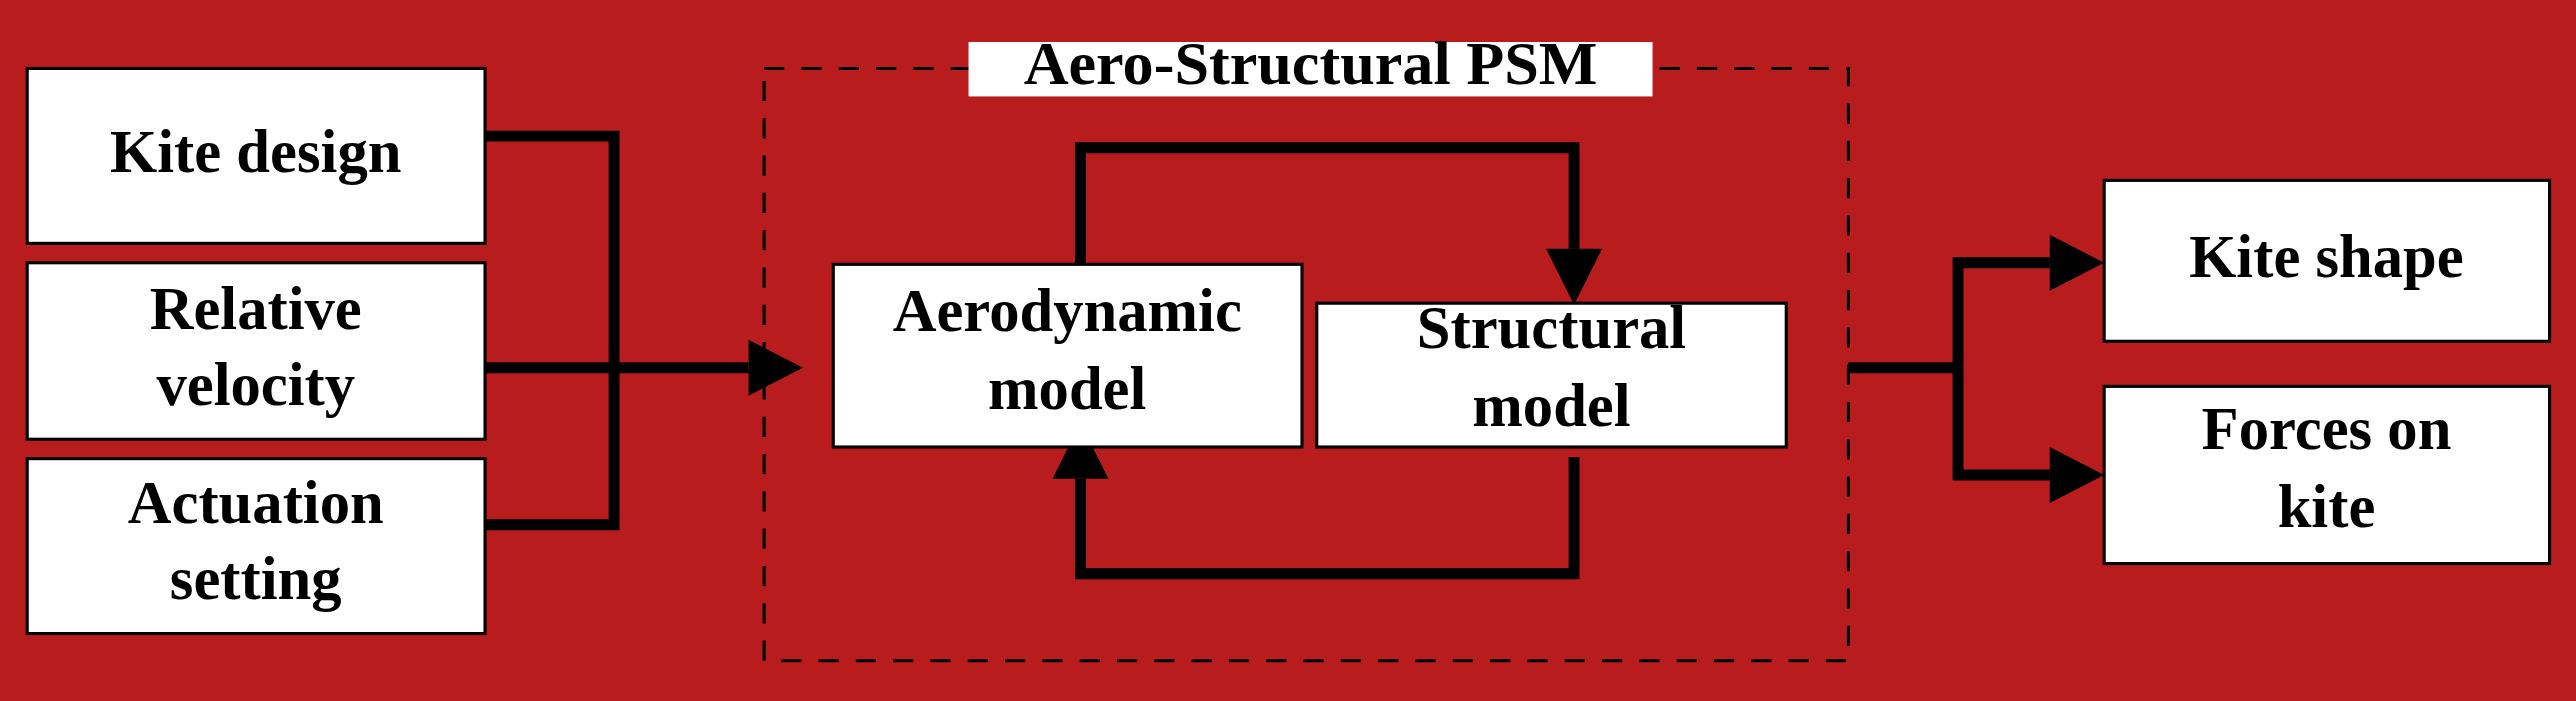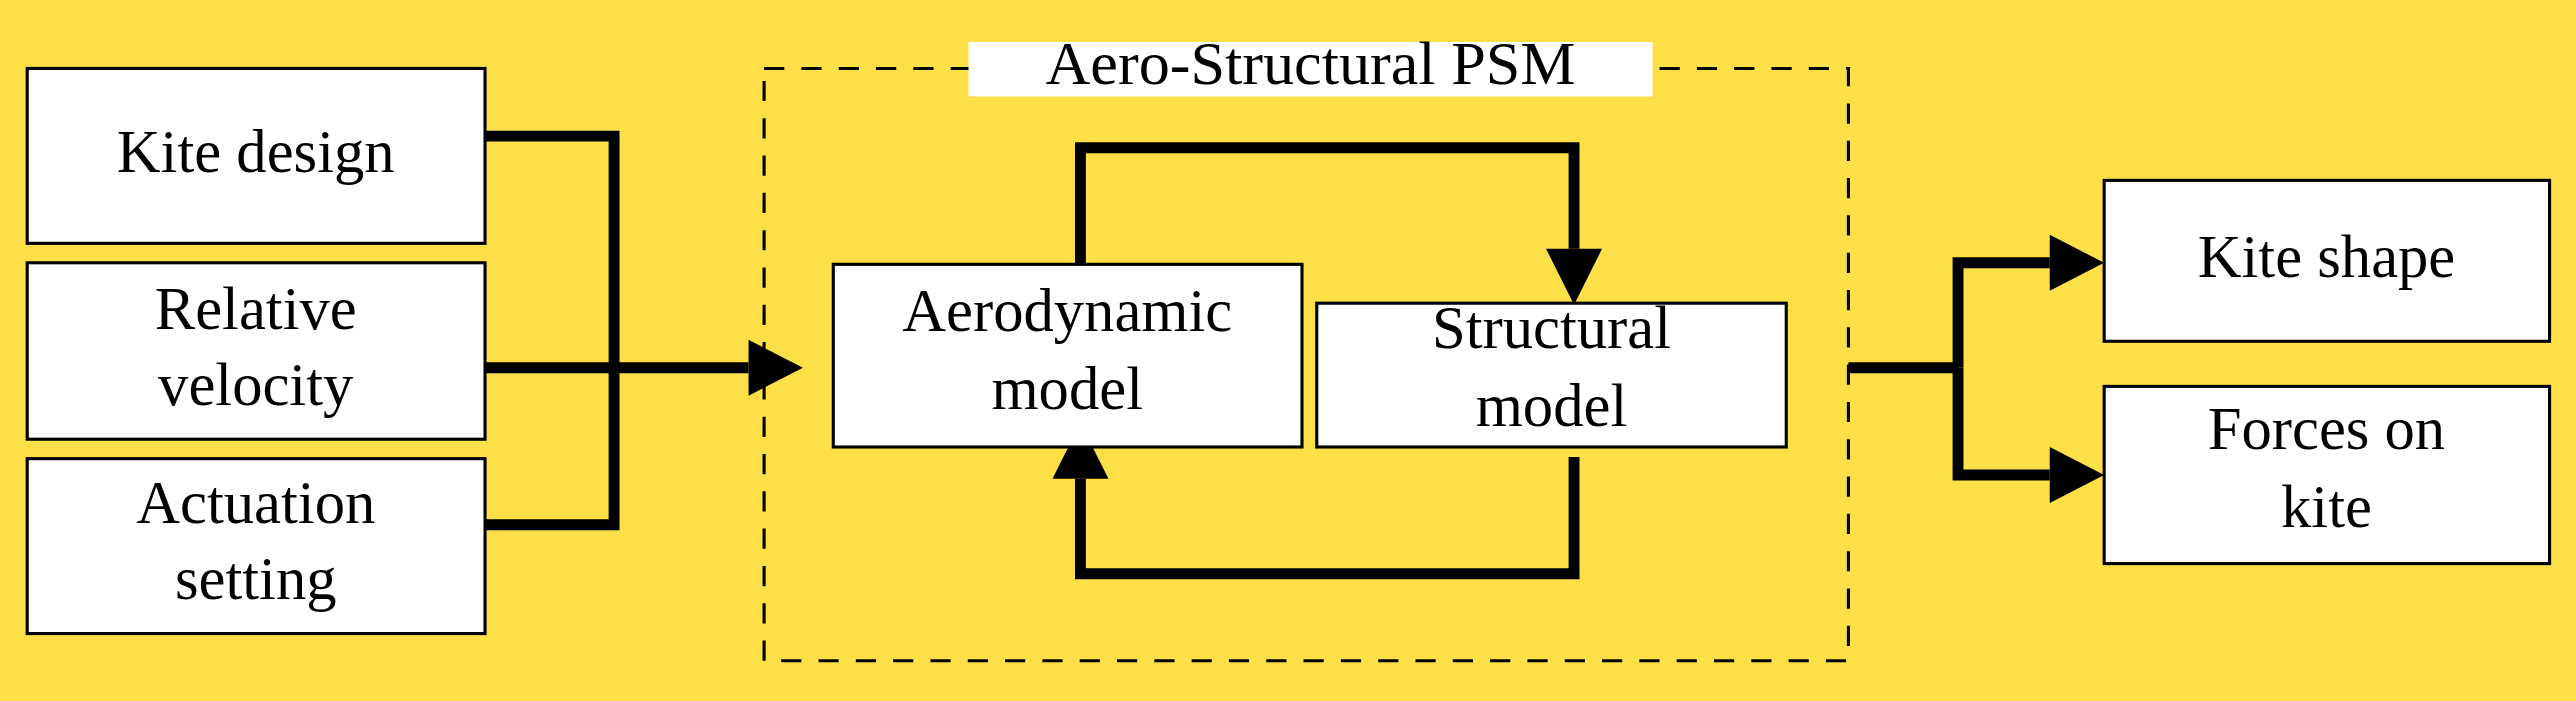--- a/index.html
+++ b/index.html
@@ -4,23 +4,24 @@
 <style>
   html, body {
     margin: 0;
     padding: 0;
     background: #ffffff;
   }
   #stage {
     position: relative;
     width: 2576px;
     height: 702px;
-    background: #fde047;
+    background: #b91c1c;
     overflow: hidden;
     font-family: "Liberation Serif", "DejaVu Serif", serif;
+    font-weight: bold;
   }
   #stage svg {
     position: absolute;
     top: 0;
     left: 0;
     width: 2576px;
     height: 702px;
   }
   .node-label {
     font-family: "Liberation Serif", "DejaVu Serif", serif;

